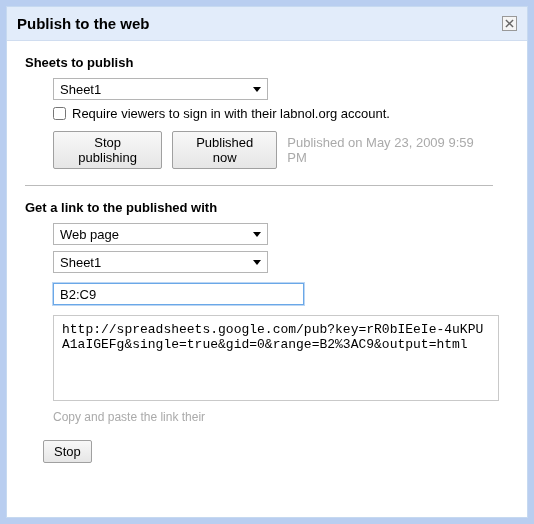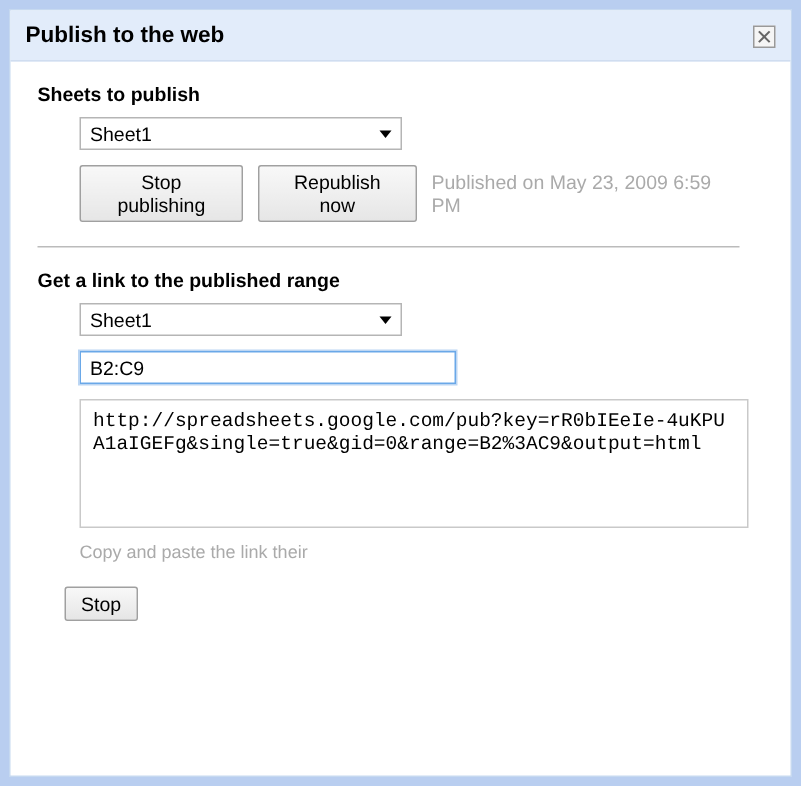--- a/index.html
+++ b/index.html
@@ -17,21 +17,21 @@
     border: 1px solid #c6d9f0;
     height: 100%;
     display: flex;
     flex-direction: column;
   }
   .titlebar {
     background: #e2ecfa;
     border-bottom: 1px solid #d0ddf0;
     padding: 8px 10px;
     display: flex;
-    align-items: flex-end;
+    align-items: center;
     justify-content: space-between;
   }
   .titlebar h1 {
     margin: 0;
     font-size: 15px;
     font-weight: bold;
     color: #000;
   }
   .close-x {
     width: 15px;
@@ -153,33 +153,41 @@
 
   <div class="content">
 
     <div>
       <p class="section-title">Sheets to publish</p>
       <div class="indented">
         <div class="select-box wide">
           <span>Sheet1</span>
           <span class="caret"></span>
         </div>
+        <label class="checkbox-row">
+          <input type="checkbox" style="">
+          <span>Require viewers to sign in with their labnol.org account.</span>
+        </label>
         <div class="btn-row">
           <button class="btn">Stop publishing</button>
-          <button class="btn">Republish now</button>
-          <span class="muted">Published on May 23, 2009 6:59 PM</span>
+          <button class="btn">Published now</button>
+          <span class="muted">Published on May 23, 2009 9:59 PM</span>
         </div>
       </div>
     </div>
 
     <hr class="divider">
 
     <div>
-      <p class="section-title">Get a link to the published range</p>
+      <p class="section-title">Get a link to the published with</p>
       <div class="indented">
+        <div class="select-box wide">
+          <span>Web page</span>
+          <span class="caret"></span>
+        </div>
         <div class="select-box wide">
           <span>Sheet1</span>
           <span class="caret"></span>
         </div>
         <input class="text-input" type="text" value="B2:C9" style="">
         <textarea class="url-box" readonly="" style="">http://spreadsheets.google.com/pub?key=rR0bIEeIe-4uKPUA1aIGEFg&amp;single=true&amp;gid=0&amp;range=B2%3AC9&amp;output=html</textarea>
         <div class="helper">Copy and paste the link their</div>
       </div>
     </div>
 

